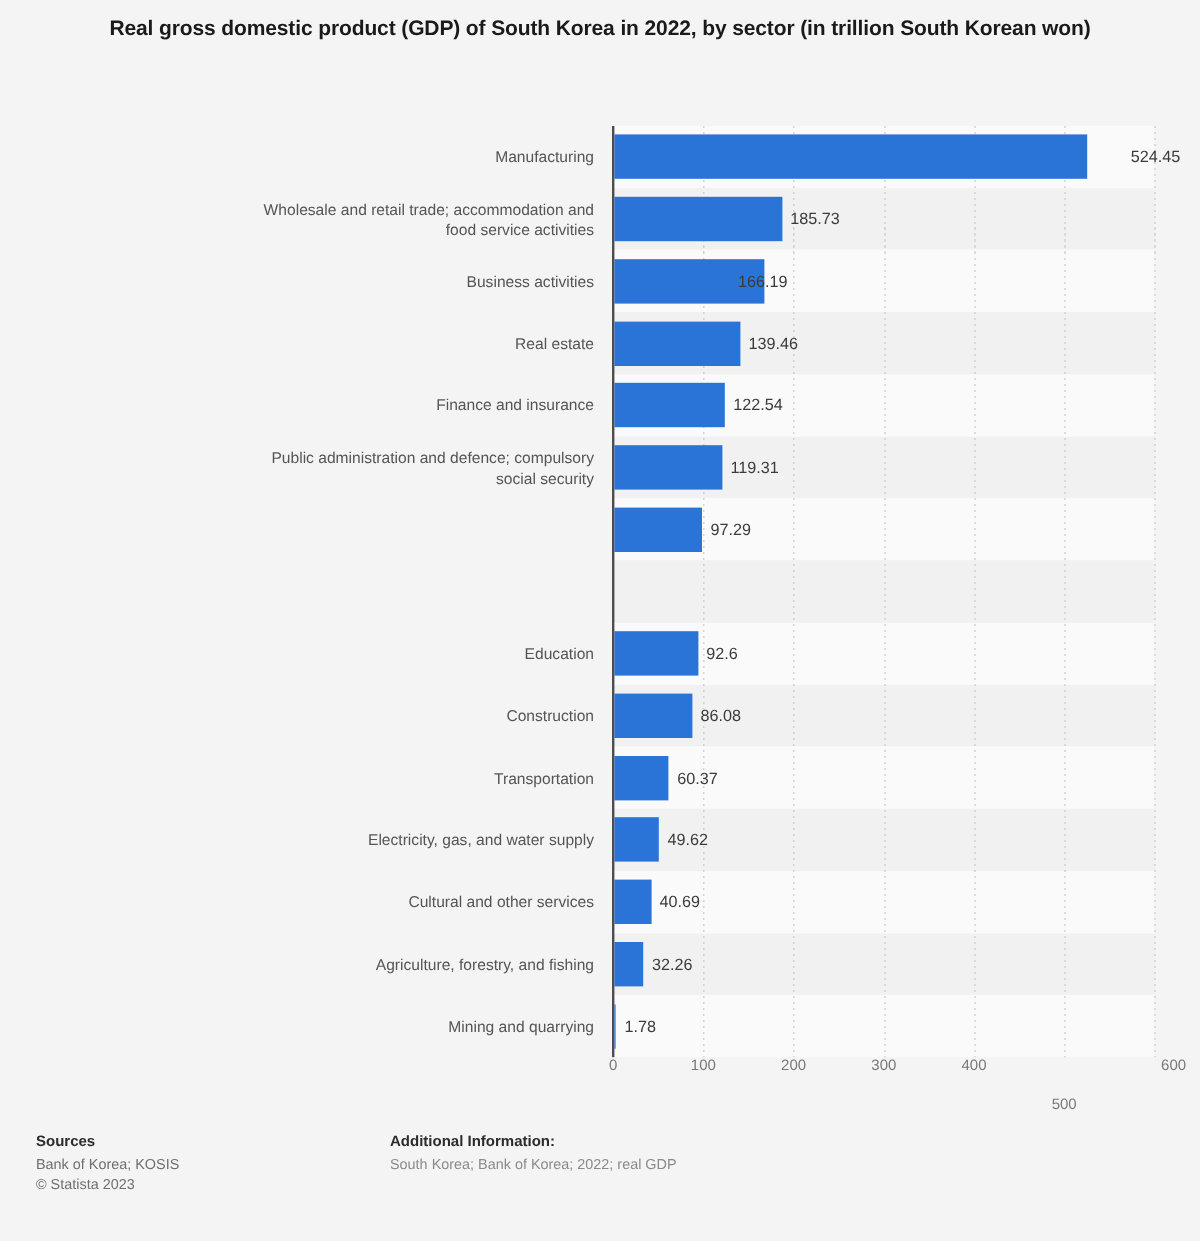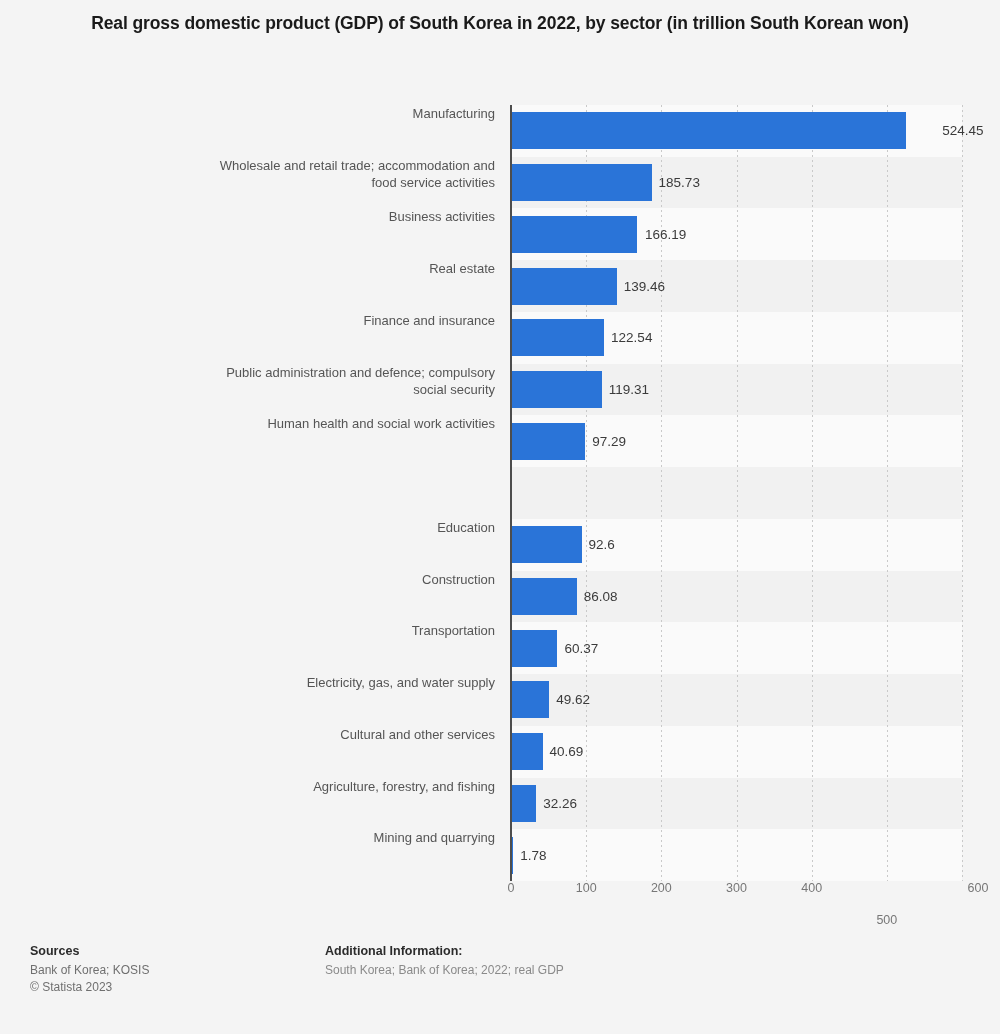--- a/index.html
+++ b/index.html
@@ -96,20 +96,21 @@
   }
   .cat-label {
     position: absolute;
     right: 505px;
     top: 0;
     width: 420px;
     height: 51.73px;
     display: flex;
     flex-direction: column;
     align-items: flex-end;
+    justify-content: center;
     text-align: right;
     font-size: 13px;
     line-height: 17px;
     color: #555;
   }
   .bar {
     position: absolute;
     left: 512px;
     top: 7px;
     height: 37px;
@@ -222,21 +223,21 @@
             <div>food service activities</div>
           </div>
           <div class="bar" style="width: 139.607px; background: rgb(42, 116, 216); top: 7.36667px;"></div>
           <div class="bar-value" style="left: 651.607px; height: 51.7333px;">185.73</div>
         </div>
         <div class="row" style="top: 103.467px; height: 51.7333px;">
           <div class="cat-label" style="height: 51.7333px;">
             <div>Business activities</div>
           </div>
           <div class="bar" style="width: 124.919px; background: rgb(42, 116, 216); top: 7.36667px;"></div>
-          <div class="bar-value" style="left: 638px; height: 51.7333px;">166.19</div>
+          <div class="bar-value" style="left: 608px; height: 51.7333px;">166.19</div>
         </div>
         <div class="row" style="top: 155.2px; height: 51.7333px;">
           <div class="cat-label" style="height: 51.7333px;">
             <div>Real estate</div>
           </div>
           <div class="bar" style="width: 104.827px; background: rgb(42, 116, 216); top: 7.36667px;"></div>
           <div class="bar-value" style="left: 616.827px; height: 51.7333px;">139.46</div>
         </div>
         <div class="row" style="top: 206.933px; height: 51.7333px;">
           <div class="cat-label" style="height: 51.7333px;">
@@ -247,23 +248,20 @@
         </div>
         <div class="row" style="top: 258.667px; height: 51.7333px;">
           <div class="cat-label" style="height: 51.7333px;">
             <div>Public administration and defence; compulsory</div>
             <div>social security</div>
           </div>
           <div class="bar" style="width: 89.6813px; background: rgb(42, 116, 216); top: 7.36667px;"></div>
           <div class="bar-value" style="left: 601.681px; height: 51.7333px;">119.31</div>
         </div>
         <div class="row" style="top: 310.4px; height: 51.7333px;">
-          <div class="cat-label" style="height: 51.7333px;">
-            <div>Human health and social work activities</div>
-          </div>
           <div class="bar" style="width: 73.1296px; background: rgb(42, 116, 216); top: 7.36667px;"></div>
           <div class="bar-value" style="left: 585.13px; height: 51.7333px;">97.29</div>
         </div>
         <div class="row" style="top: 413.867px; height: 51.7333px;">
           <div class="cat-label" style="height: 51.7333px;">
             <div>Education</div>
           </div>
           <div class="bar" style="width: 69.6043px; background: rgb(42, 116, 216); top: 7.36667px;"></div>
           <div class="bar-value" style="left: 581.604px; height: 51.7333px;">92.6</div>
         </div>

